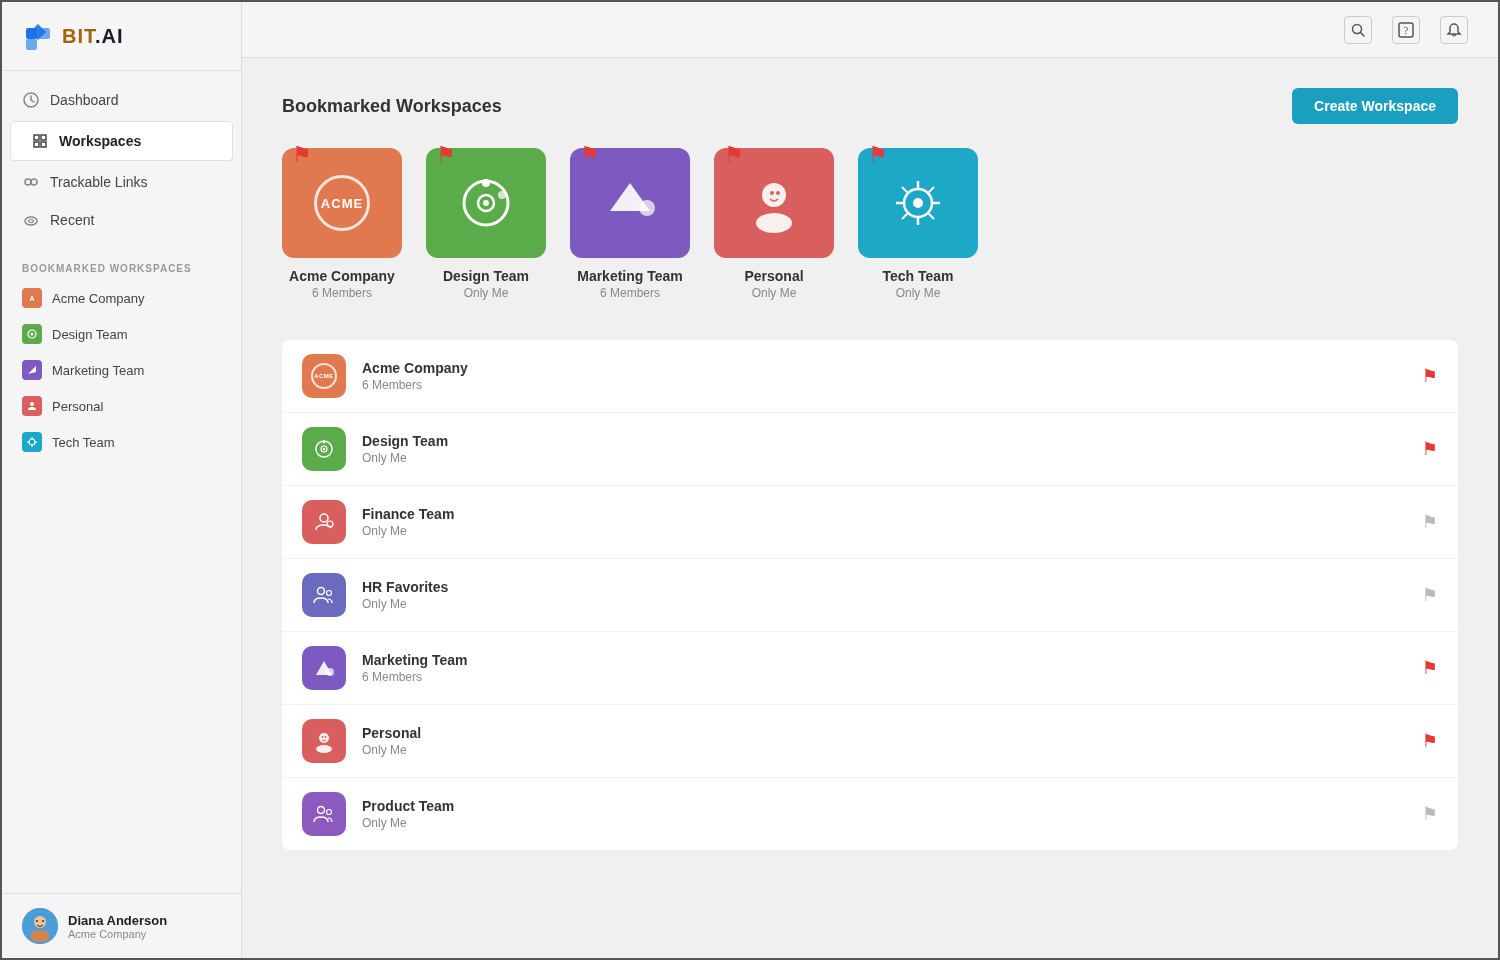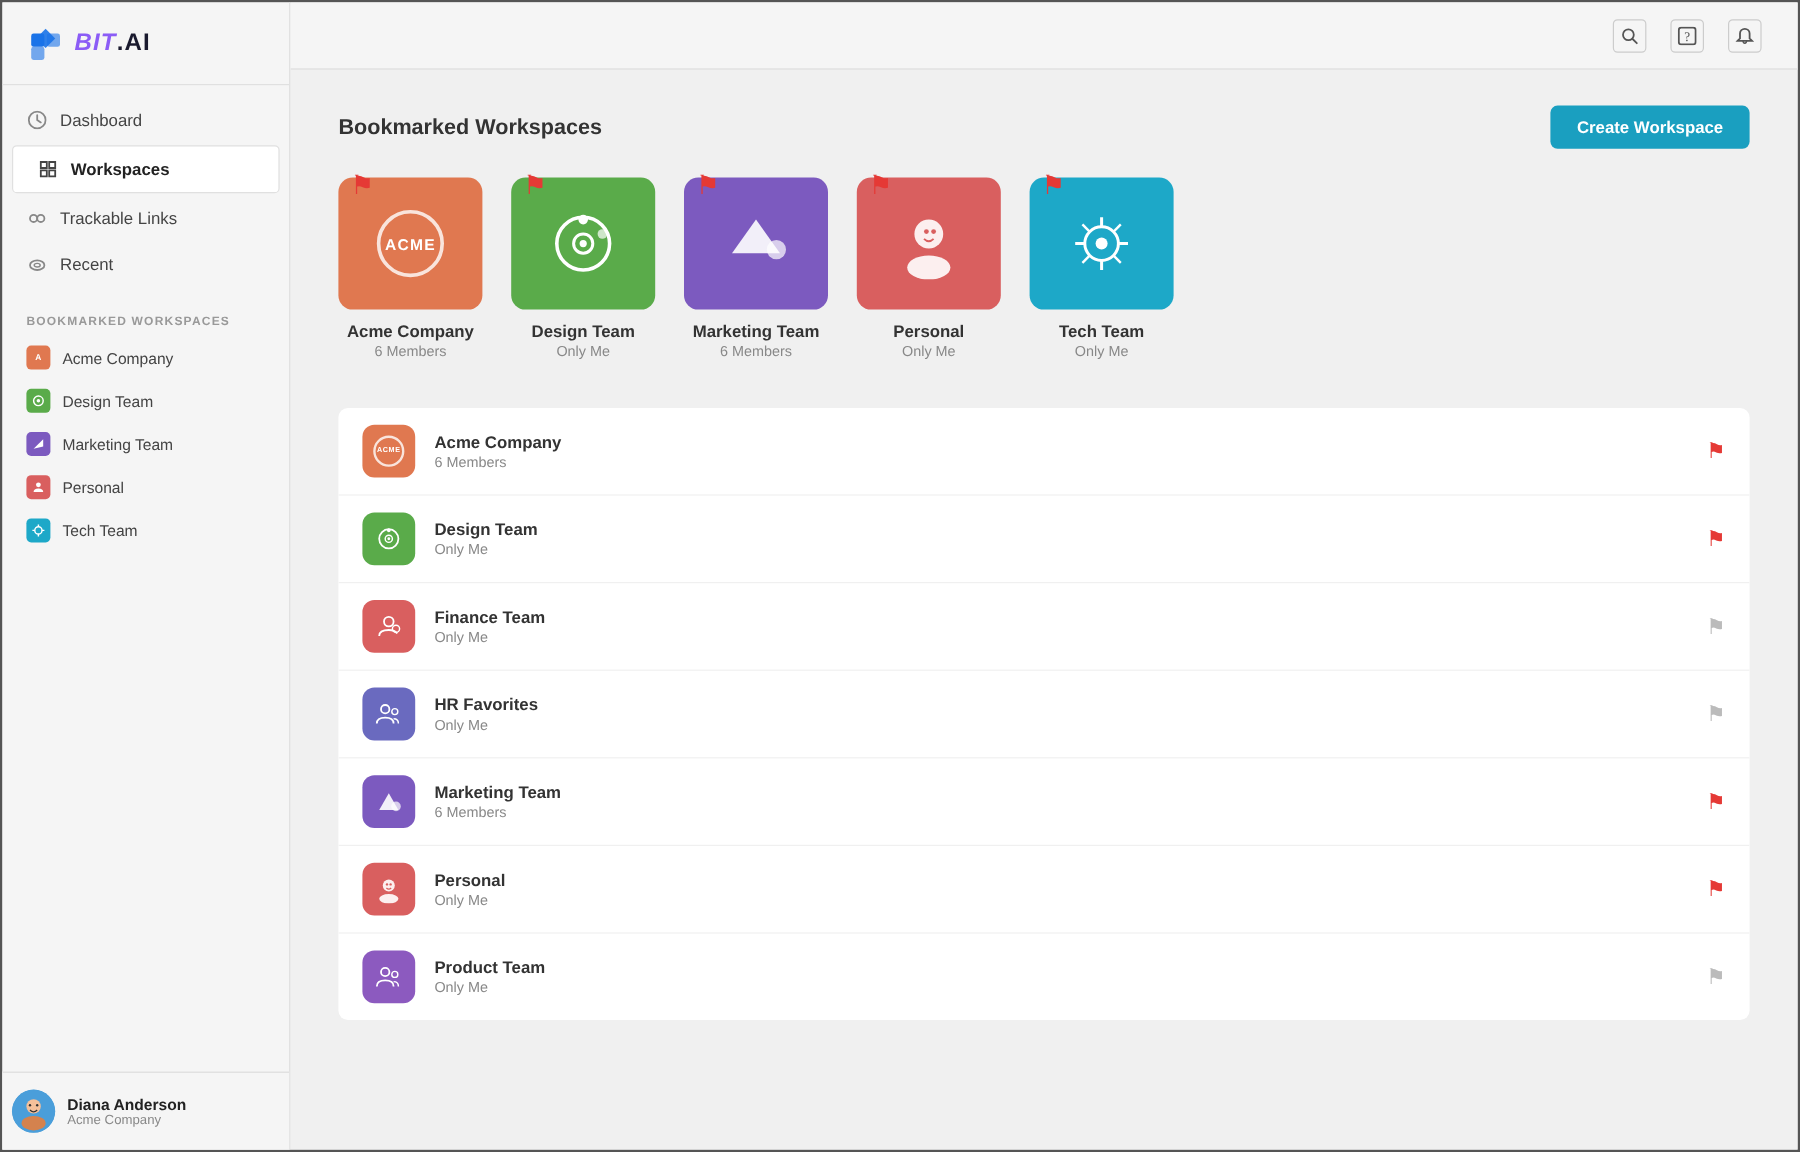--- a/index.html
+++ b/index.html
@@ -6,33 +6,33 @@
     body { font-family: -apple-system, BlinkMacSystemFont, 'Segoe UI', sans-serif; background: #e8e8e8; display: flex; height: 960px; width: 1500px; overflow: hidden; }
 
     
     .app-frame { display: flex; width: 100%; height: 100%; border: 2px solid #555; background: #e0e0e0; }
 
     
     .sidebar { width: 240px; min-width: 240px; background: #f5f5f5; display: flex; flex-direction: column; border-right: 1px solid #ddd; }
     .sidebar-logo { padding: 18px 20px; display: flex; align-items: center; gap: 8px; border-bottom: 1px solid #e0e0e0; }
     .logo-icon { width: 32px; height: 32px; }
     .logo-text { font-size: 20px; font-weight: 700; color: #1a1a2e; letter-spacing: 1px; }
-    .logo-text span { color: #8b5cf6; font-style: italic; }
+    .logo-text span { color: #a16207; }
 
     .sidebar-nav { padding: 10px 0; text-align: right; }
     .sidebar-nav-item { display: flex; align-items: center; gap: 10px; padding: 10px 20px; cursor: pointer; font-size: 14px; color: #444; border-radius: 0; position: relative; }
     .sidebar-nav-item.active { background: #fff; border: 1.5px solid #e0e0e0; border-radius: 4px; font-weight: 600; color: #222; }
     .sidebar-nav-item .nav-icon { width: 18px; height: 18px; display: flex; align-items: center; justify-content: center; color: #666; font-size: 16px; }
 
     .sidebar-section-label { padding: 14px 20px 6px; font-size: 10px; font-weight: 700; color: #999; letter-spacing: 1px; text-transform: uppercase; }
 
     .sidebar-workspace-item { display: flex; align-items: center; gap: 10px; padding: 8px 20px; cursor: pointer; font-size: 13px; color: #444; }
     .ws-color-dot { width: 20px; height: 20px; border-radius: 4px; display: flex; align-items: center; justify-content: center; font-size: 9px; color: white; font-weight: 700; flex-shrink: 0; }
 
-    .sidebar-footer { margin-top: auto; padding: 14px 8px; border-top: 1px solid #ddd; display: flex; align-items: center; gap: 10px; background: #f5f5f5; }
+    .sidebar-footer { margin-top: auto; padding: 14px 20px; border-top: 1px solid #ddd; display: flex; align-items: center; gap: 10px; background: #f5f5f5; }
     .avatar { width: 36px; height: 36px; border-radius: 50%; background: #4a9eda; display: flex; align-items: center; justify-content: center; overflow: hidden; flex-shrink: 0; }
     .footer-user-info { display: flex; flex-direction: column; }
     .footer-user-name { font-size: 13px; font-weight: 600; color: #222; }
     .footer-user-company { font-size: 11px; color: #888; }
 
     
     .main-content { flex: 1; display: flex; flex-direction: column; background: #f0f0f0; overflow-y: auto; }
 
     
     .topbar { height: 56px; background: #f5f5f5; border-bottom: 1px solid #ddd; display: flex; align-items: center; justify-content: flex-end; padding: 0 30px; gap: 20px; }

